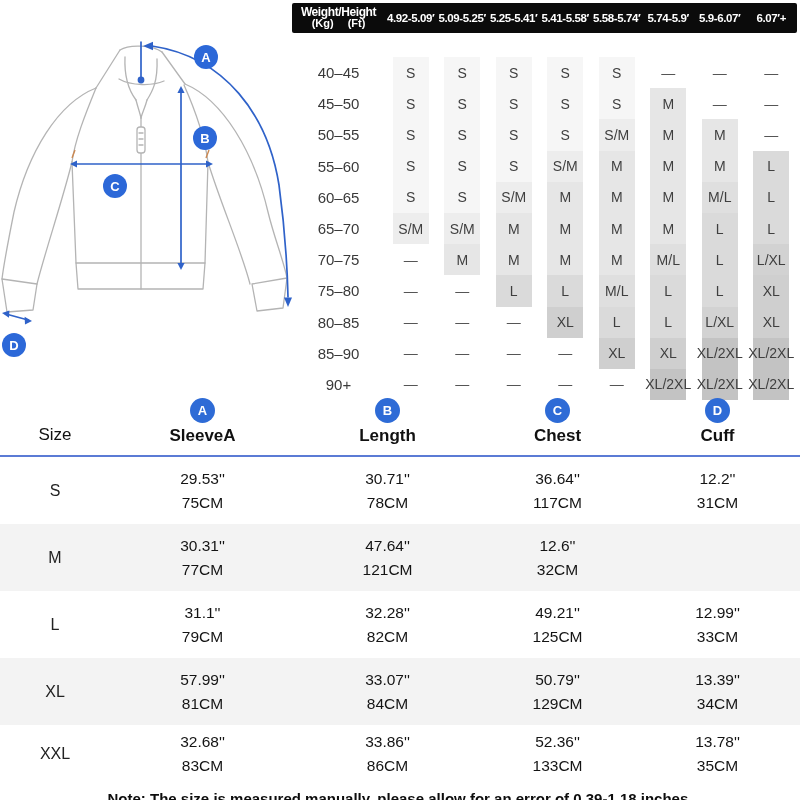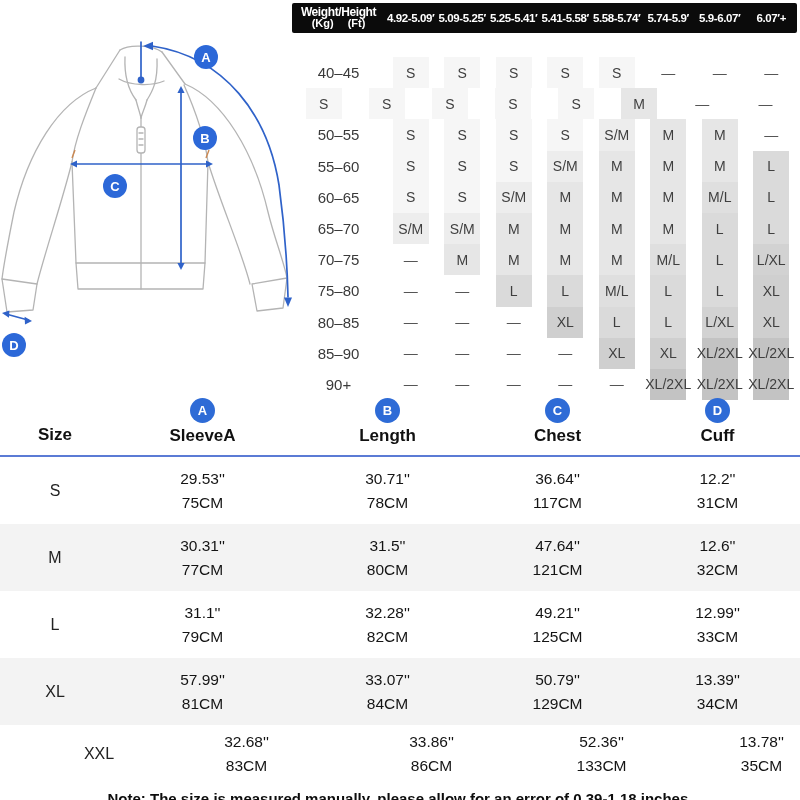--- a/index.html
+++ b/index.html
@@ -21,26 +21,26 @@
   .m-row { display:flex; height:31.2px; }
   .w-label { width:93px; flex:none; display:flex; align-items:center; justify-content:center; font-size:15px; color:#3a3a3a; }
   .m-cell { flex:1; display:flex; }
   .stripe { width:36px; margin:0 auto; height:100%; display:flex; align-items:center; justify-content:center; font-size:14px; color:#3f3f3f; }
   .stripe.dash { background:transparent; color:#555; }
 
   
   #sizeTable { position:absolute; left:0; top:395px; width:800px; }
   .st-grid { display:grid; grid-template-columns:110px 185px 185px 155px 165px; }
   .st-header { height:62px; border-bottom:2px solid var(--accent-line,#5b7bd5); }
-  .st-header .size-h { display:flex; align-items:flex-end; justify-content:center; padding-bottom:10px; font-weight:bold; font-size:17px; color:#111; }
+  .st-header .size-h { display:flex; align-items:flex-end; justify-content:center; padding-bottom:10px; font-weight:normal; font-size:17px; color:#111; }
   .col-h { display:flex; flex-direction:column; align-items:center; justify-content:flex-start; padding-top:3px; gap:3px; }
   .circle { width:25px; height:25px; border-radius:50%; background:var(--circle,#2e6bd6); color:#fff; font-weight:bold; font-size:13px; display:flex; align-items:center; justify-content:center; }
   .col-h .lbl { font-weight:bold; font-size:17px; color:#111;text-align:center; }
   .st-row { height:67px; }
-  .st-row.compact { height:57px;padding-left:44px; }
+  .st-row.compact { height:57px; }
   .st-row.shaded { background:#f3f3f3; }
   .st-row .size-c { display:flex; align-items:center; justify-content:center; font-size:16px; color:#222; }
   .val-c { display:flex; flex-direction:column; align-items:center; justify-content:center; gap:6px; font-size:15.5px; color:#141414; }
   #note { text-align:center; font-weight:bold; font-size:15px; color:#0d0d0d; margin-top:8px; }
 </style>
 </head>
 <body>
 
 <div id="stage">
 
@@ -157,20 +157,21 @@
             <div class="stripe dash">—</div>
           </div>
           <div class="m-cell">
             <div class="stripe dash">—</div>
           </div>
           <div class="m-cell">
             <div class="stripe dash">—</div>
           </div>
         </div>
         <div class="m-row">
+          <div class="w-label">45–50</div>
           <div class="m-cell">
             <div class="stripe" style="background: rgb(246, 246, 246);">S</div>
           </div>
           <div class="m-cell">
             <div class="stripe" style="background: rgb(246, 246, 246);">S</div>
           </div>
           <div class="m-cell">
             <div class="stripe" style="background: rgb(246, 246, 246);">S</div>
           </div>
           <div class="m-cell">
@@ -475,24 +476,20 @@
             <div>31CM</div>
           </div>
         </div>
         <div class="st-grid st-row shaded">
           <div class="size-c">M</div>
           <div class="val-c">
             <div>30.31''</div>
             <div>77CM</div>
           </div>
           <div class="val-c">
-            <div>31.5''</div>
-            <div>80CM</div>
-          </div>
-          <div class="val-c">
             <div>47.64''</div>
             <div>121CM</div>
           </div>
           <div class="val-c">
             <div>12.6''</div>
             <div>32CM</div>
           </div>
         </div>
         <div class="st-grid st-row">
           <div class="size-c">L</div>

